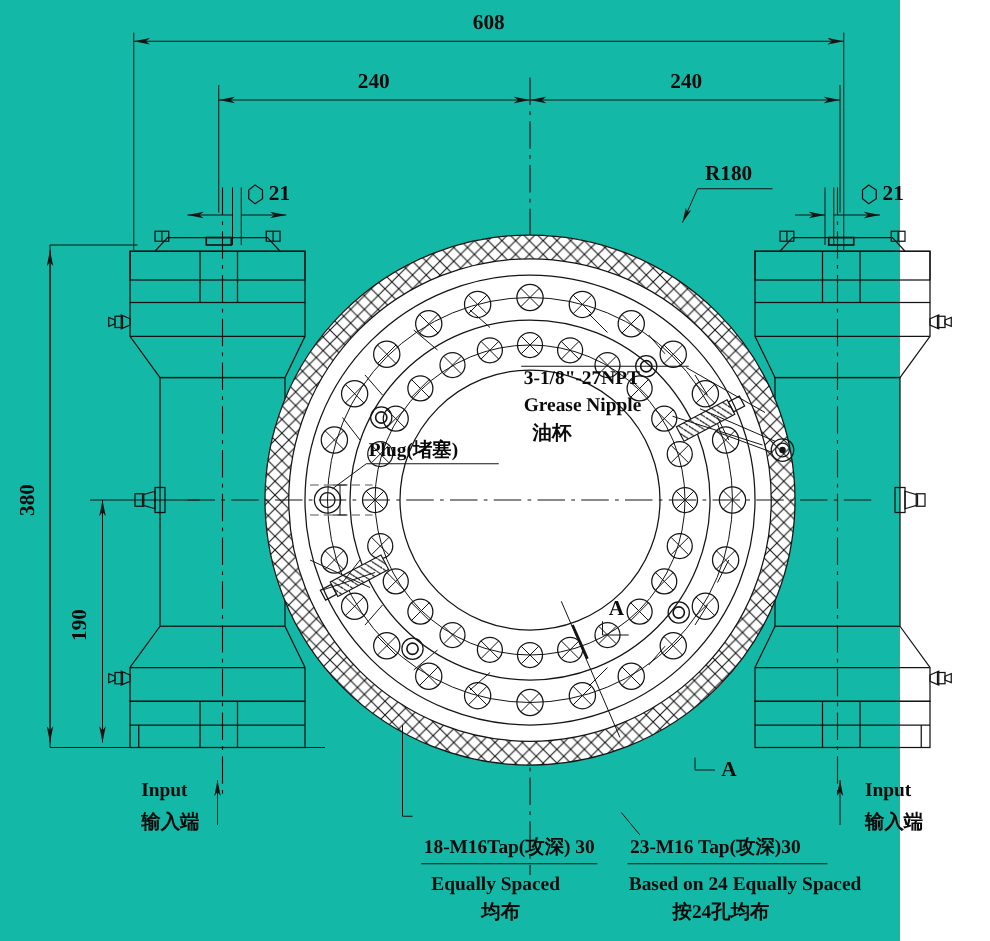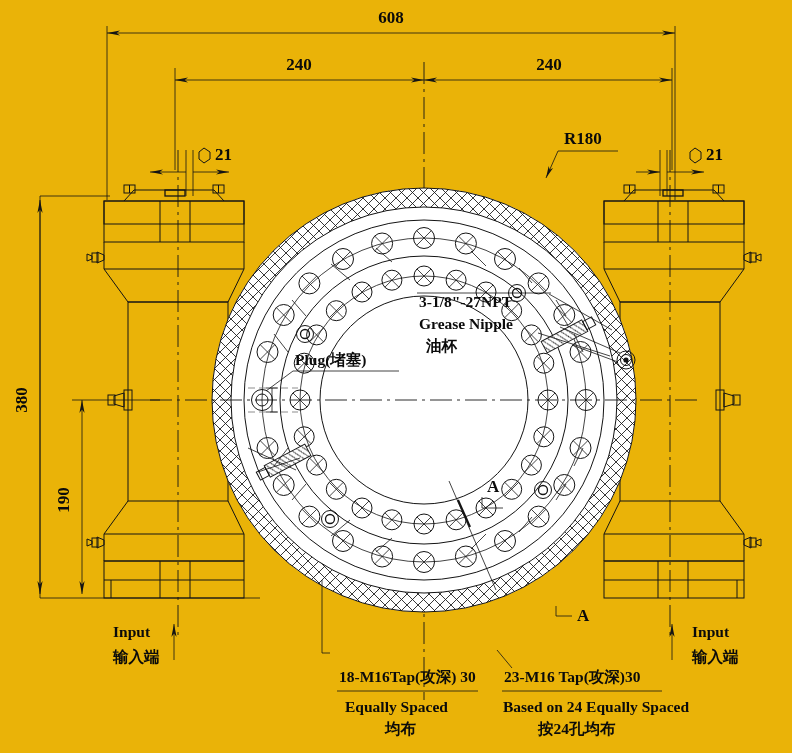--- a/index.html
+++ b/index.html
@@ -2,21 +2,21 @@
 <html><head>
 <meta charset="utf-8">
 <title>Slewing Drive Technical Drawing</title>
 <style>
   html,body{margin:0;padding:0;background:#ffffff;}
   body{
     width:792px;height:753px;overflow:hidden;
     font-family:"Liberation Serif","DejaVu Serif",serif;
     color:#111;
   }
-  #sheet{position:relative;width:792px;height:753px;background:#eab308;}
+  #sheet{position:relative;width:720px;height:753px;background:#14b8a6;}
   svg#dwg{position:absolute;left:0;top:0;width:792px;height:753px;display:block;}
   .ln{stroke:#141414;fill:none;stroke-width:1;}
   .ln-thin{stroke:#141414;fill:none;stroke-width:0.8;}
   .ln-med{stroke:#141414;fill:none;stroke-width:1.3;}
   .ln-thick{stroke:#141414;fill:none;stroke-width:2.1;}
   .cl{stroke:#141414;fill:none;stroke-width:0.9;stroke-dasharray:22 5 3 5;}
   .hid{stroke:#8e8e8e;fill:none;stroke-width:1.2;stroke-dasharray:7 4;}
   .hatch{stroke:#141414;fill:none;stroke-width:0.85;}
   .dimtxt{
     font-family:"Liberation Serif","DejaVu Serif",serif;

